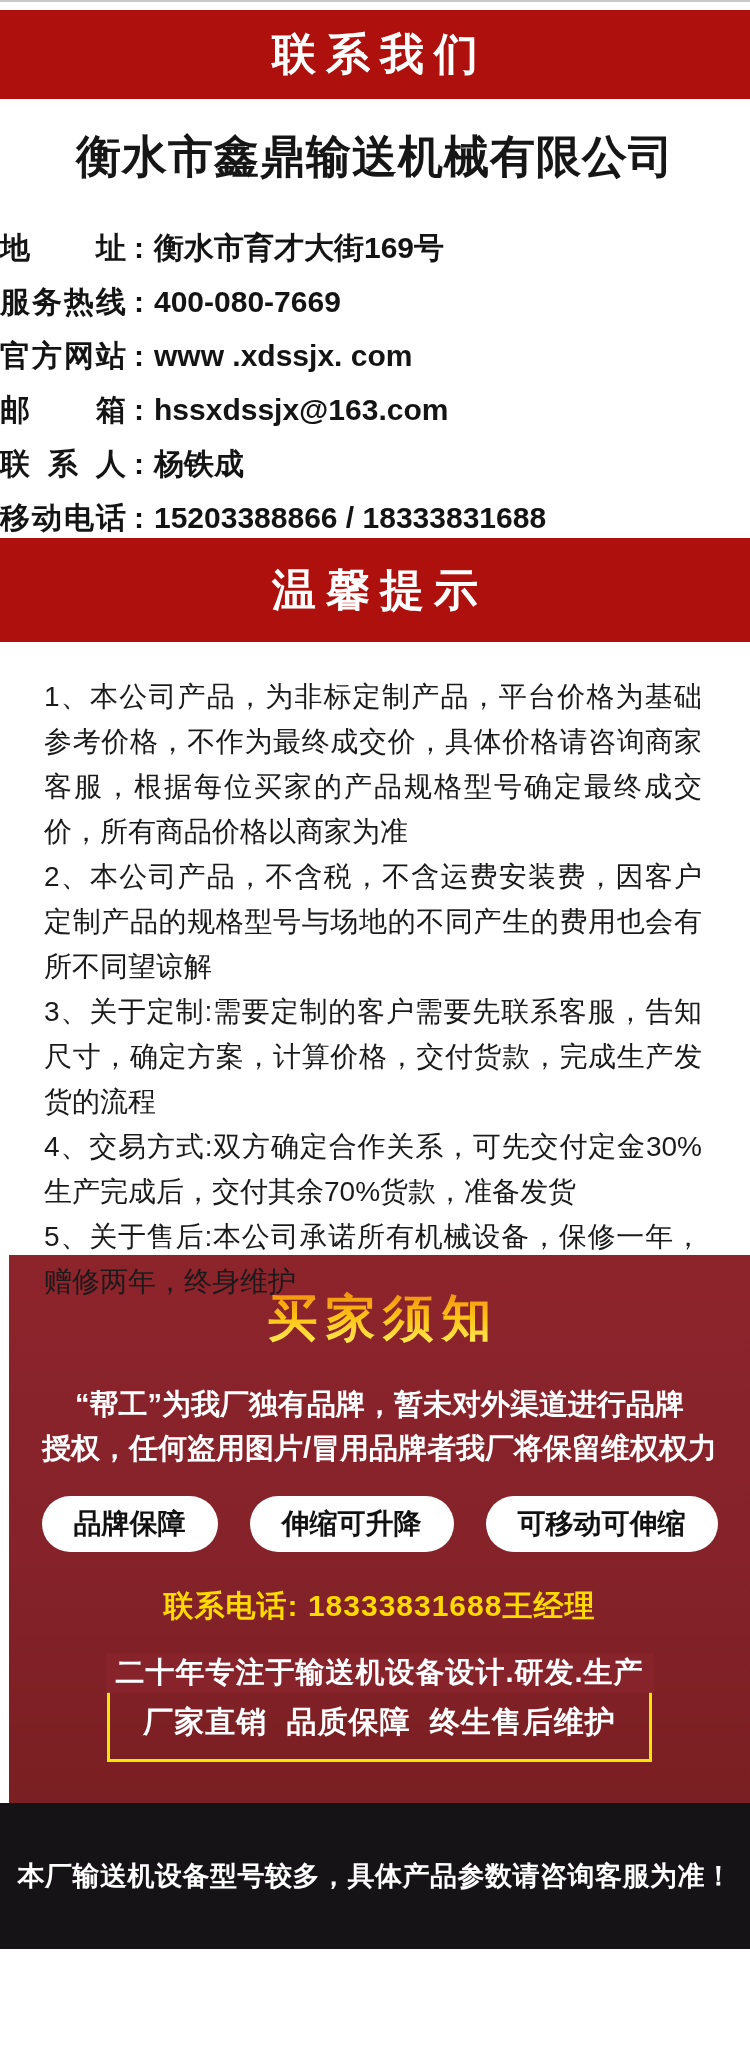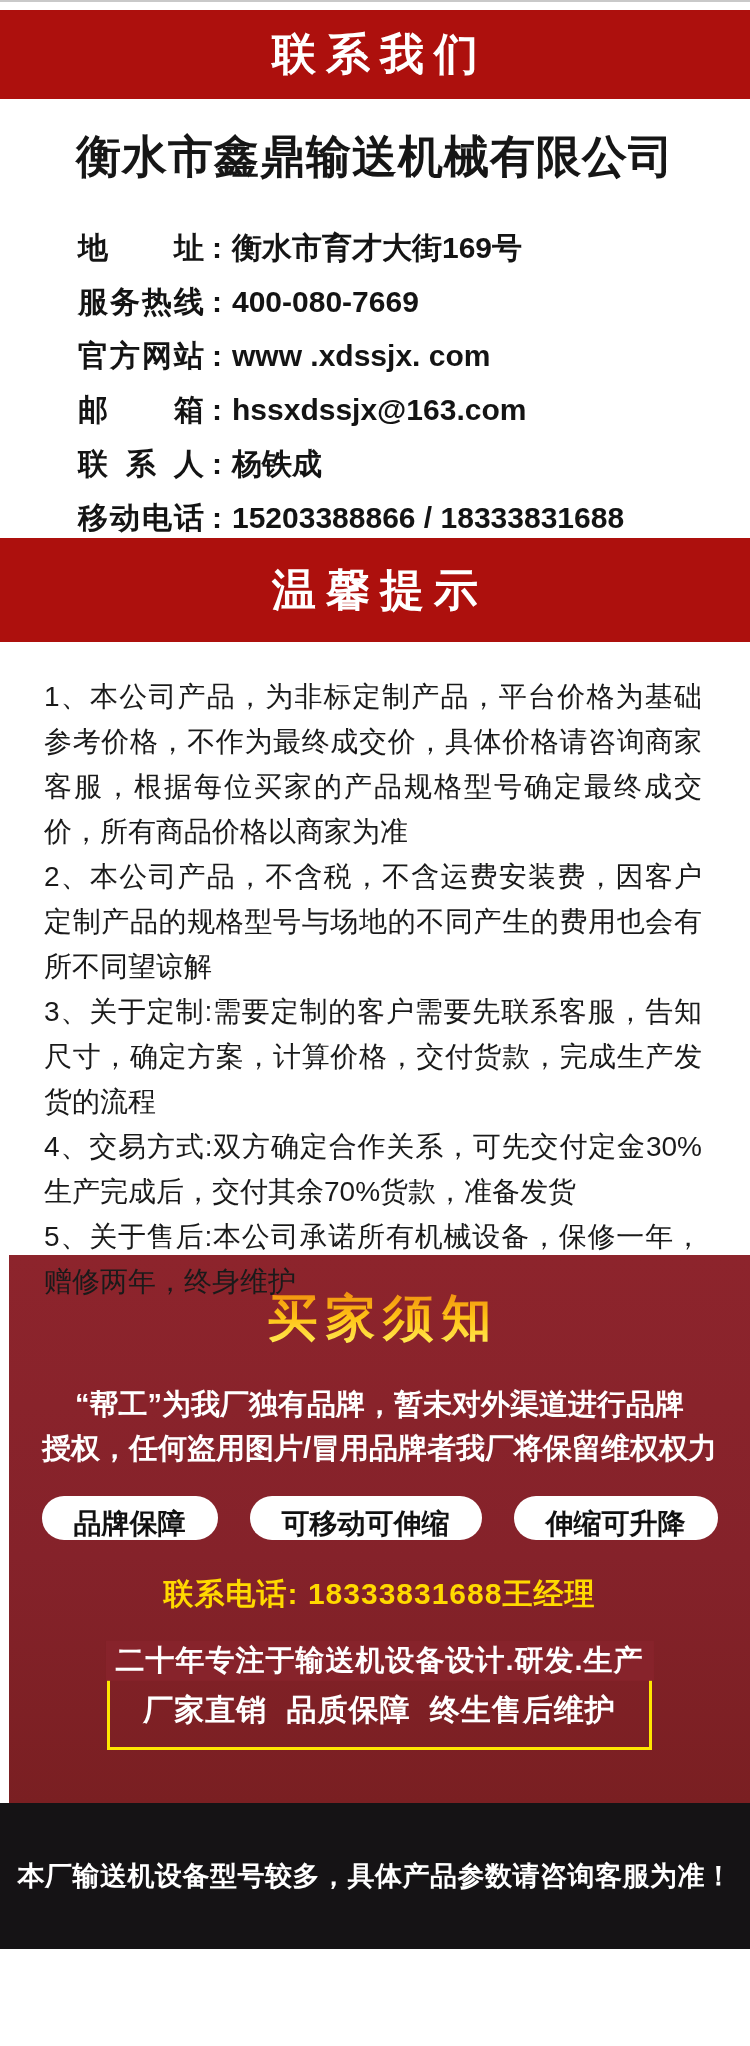--- a/index.html
+++ b/index.html
@@ -20,21 +20,21 @@
   .red-banner .banner-text {
     font-size: 44px; font-weight: bold; letter-spacing: 10px; padding-left: 10px;
   }
 
   
   .contact { height: 439px; background: #ffffff; padding-top: 32px; }
   .company {
     text-align: center; font-size: 45px; font-weight: bold; color: #161616;
     letter-spacing: 1px; line-height: 1.15;
   }
-  .contact-rows { margin-top: 38px; padding-left: 78px; }
+  .contact-rows { margin-top: 38px; }
   .contact-row { height: 54px; line-height: 54px; font-size: 30px; color: #141414; font-weight: bold; white-space: nowrap; }
   .contact-row .label {
     display: inline-block; width: 126px; text-align: justify; text-align-last: justify; vertical-align: top;
   }
   .contact-row .colon { padding: 0 10px 0 8px; }
 
   
   .tips { height: 613px; background: #ffffff; padding: 32px 48px 0 44px; }
   .tip {
     font-size: 28px; color: #1a1a1a; line-height: 45px;
@@ -47,21 +47,21 @@
     margin-top: 30px; text-align: center; font-size: 50px; font-weight: bold;
     letter-spacing: 8px; padding-left: 8px;
     color: #ffd11e;
     background: linear-gradient(180deg, #f08d0e 8%, #ffc517 50%, #ffef5e 95%);
     -webkit-background-clip: text; background-clip: text; -webkit-text-fill-color: transparent;
   }
   .brand-note { margin-top: 30px; text-align: center; color: #ffffff; font-weight: bold; font-size: 29px; line-height: 44px; }
   .badges { margin-top: 26px; display: flex; justify-content: center; gap: 32px; }
   .badge {
     background: #ffffff; color: #111111; font-size: 28px; font-weight: bold;
-    height: 44px; line-height: 56px; padding: 0 32px; border-radius: 28px; white-space: nowrap;
+    height: 56px; line-height: 56px; padding: 0 32px; border-radius: 28px; white-space: nowrap;
   }
   .phone-line { margin-top: 34px; text-align: center; color: #ffd900; font-size: 30px; font-weight: bold; letter-spacing: 1px; }
   .brand-box { position: relative; width: 545px; margin: 46px auto 0; border: 3px solid #ffe600; padding: 26px 10px 16px; }
   .box-title {
     position: absolute; top: 0; left: 50%; transform: translate(-50%, -58%);
     background: #87232b; padding: 0 10px; white-space: nowrap;
     color: #ffffff; font-size: 29px; font-weight: bold; letter-spacing: 1px;
   }
   .box-sub { text-align: center; color: #ffffff; font-size: 30px; font-weight: bold; word-spacing: 10px; letter-spacing: 1px; white-space: nowrap; }
 
@@ -117,22 +117,22 @@
   </section>
 
   <section class="buyer">
     <div class="buyer-title">买家须知</div>
     <div class="brand-note">
       <div>“帮工”为我厂独有品牌，暂未对外渠道进行品牌</div>
       <div>授权，任何盗用图片/冒用品牌者我厂将保留维权权力</div>
     </div>
     <div class="badges">
       <div class="badge">品牌保障</div>
+      <div class="badge">伸缩可升降</div>
       <div class="badge">可移动可伸缩</div>
-      <div class="badge">伸缩可升降</div>
     </div>
     <div class="phone-line">联系电话: 18333831688王经理</div>
     <div class="brand-box">
       <div class="box-title">二十年专注于输送机设备设计.研发.生产</div>
       <div class="box-sub">厂家直销 品质保障 终生售后维护</div>
     </div>
   </section>
 
   <footer class="footer">
     <div class="footer-text">本厂输送机设备型号较多，具体产品参数请咨询客服为准！</div>

